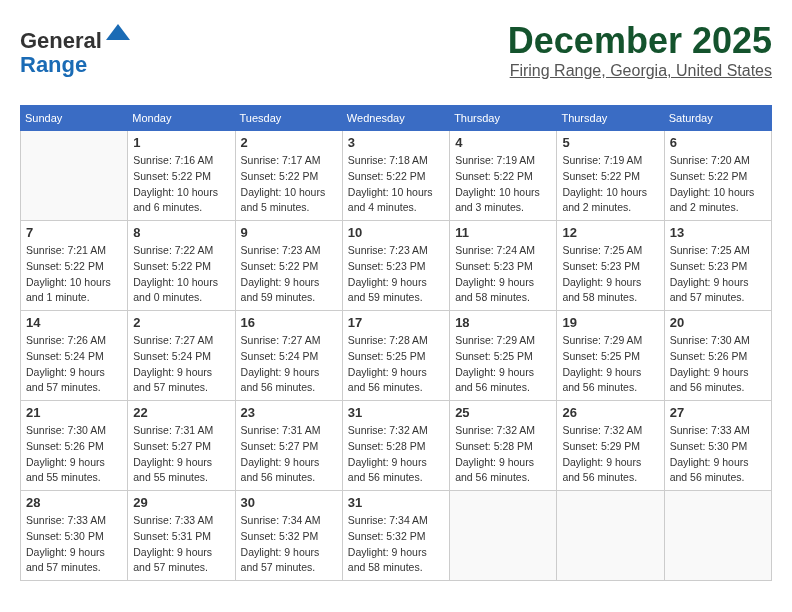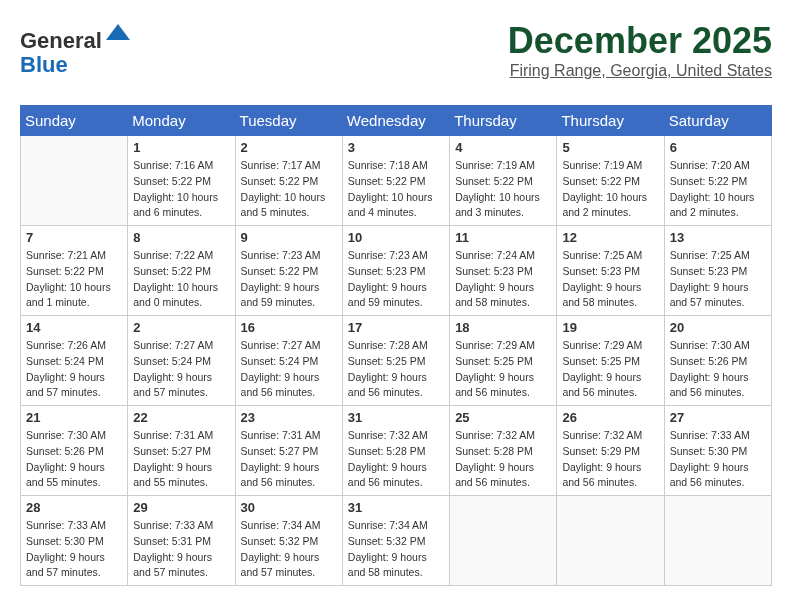--- a/index.html
+++ b/index.html
@@ -48,21 +48,21 @@
     .calendar {
       width: 100%;
       border-collapse: collapse;
       font-size: 11px;
     }
     .calendar th {
       background-color: #3a6cc4;
       color: #fff;
       padding: 6px 4px;
       text-align: left;
-      font-size: 15px;
+      font-size: 11px;
       font-weight: normal;
       border: 1px solid #3a6cc4;
     }
     .calendar td {
       border: 1px solid #ccc;
       vertical-align: top;
       padding: 4px 5px;
       height: 90px;
       width: 107px;
       color: #333;
@@ -87,21 +87,21 @@
 
 <div class="header">
   <div class="logo">
     <div>
       <div class="logo-text">
         <span class="logo-general">General</span><svg class="logo-icon" viewBox="0 0 28 28">
             <polygon points="14,4 26,20 2,20" fill="#1a6bb5"></polygon>
           </svg>
       </div>
       <div class="logo-text">
-        <span class="logo-blue">Blue</span>
+        <span class="logo-blue">Range</span>
       </div>
     </div>
   </div>
   <div class="title-block">
     <div class="month-title">December 2025</div>
     <div class="location">Firing Range, Georgia, United States</div>
   </div>
 </div>
 
 <table class="calendar">

